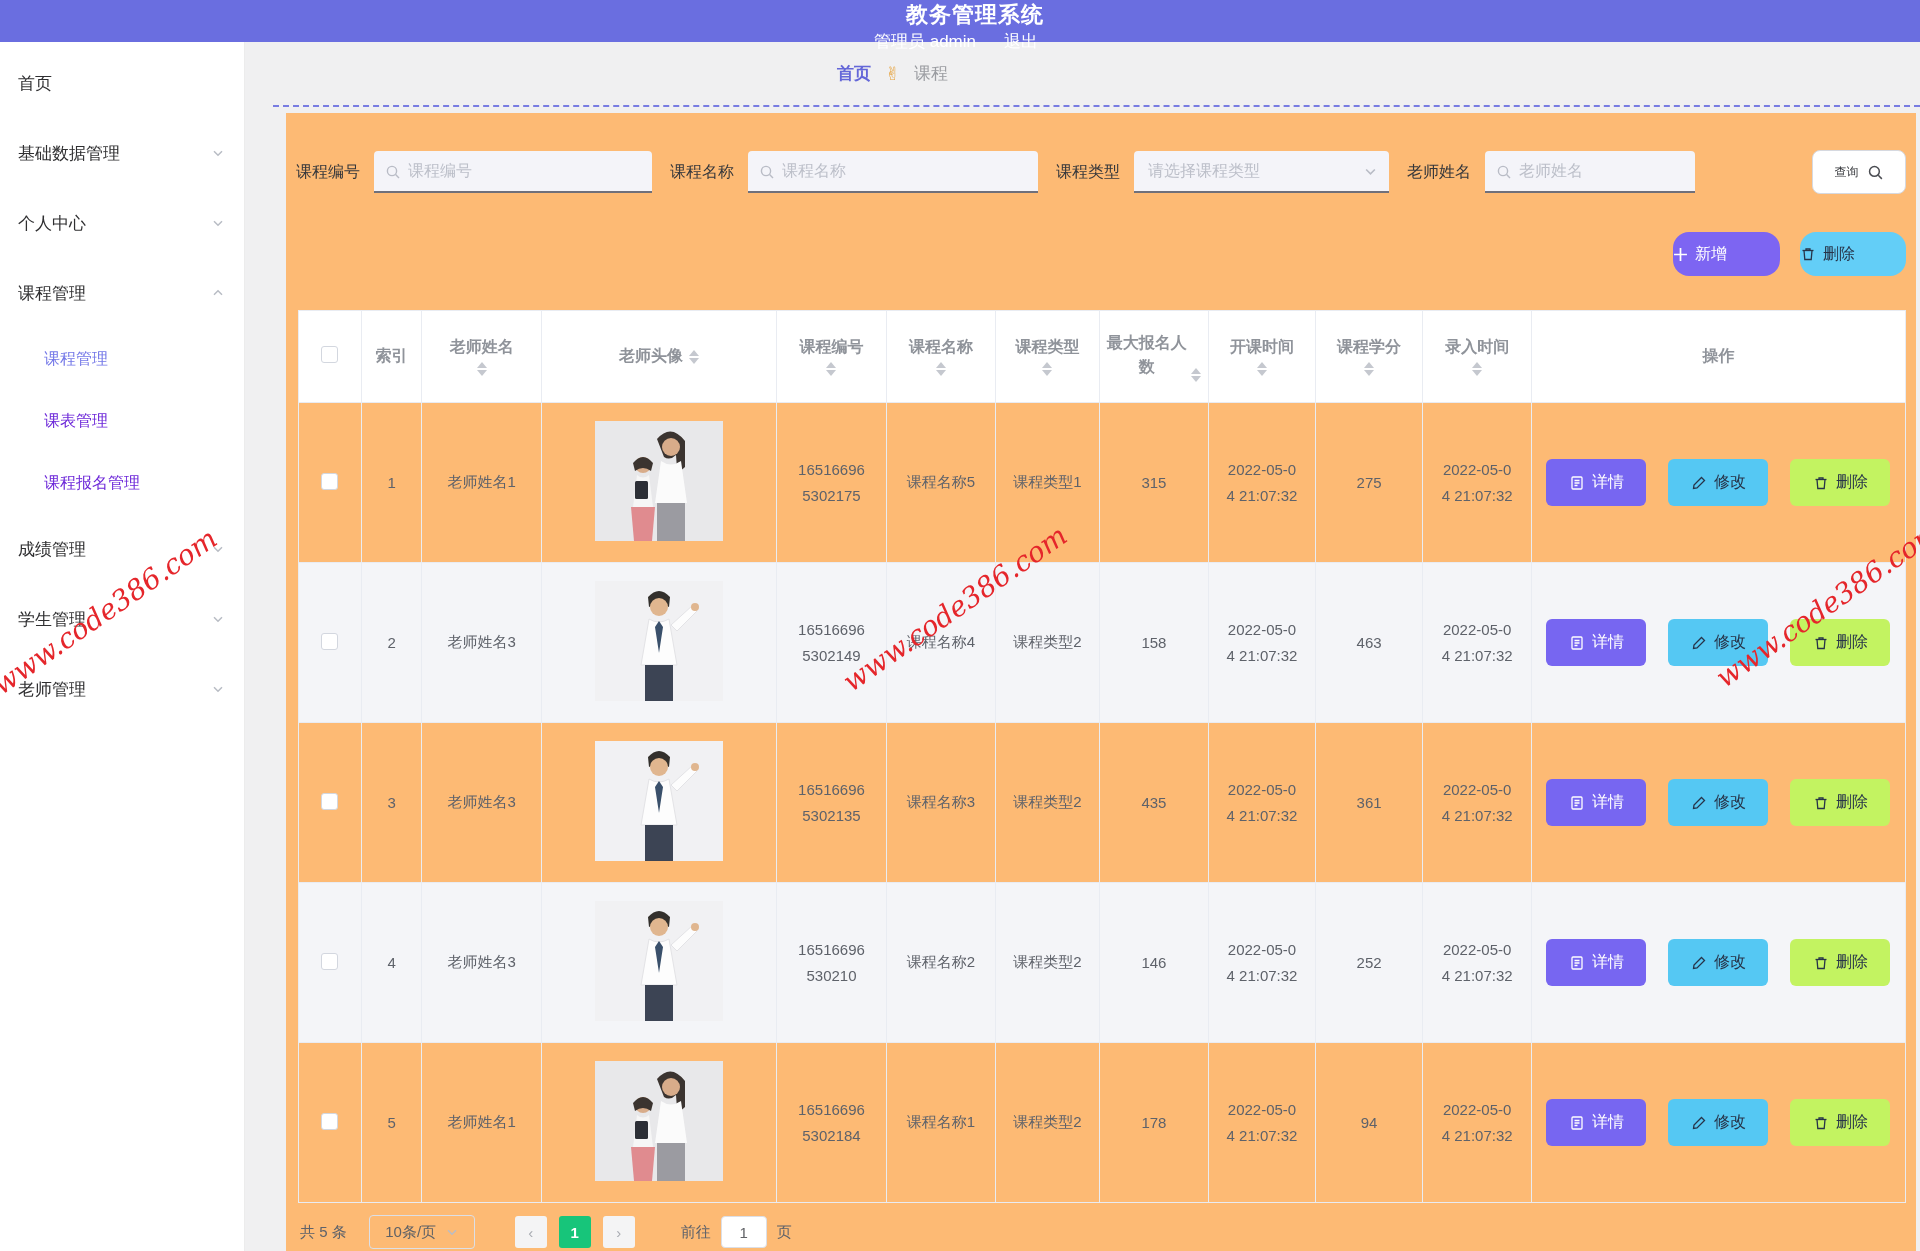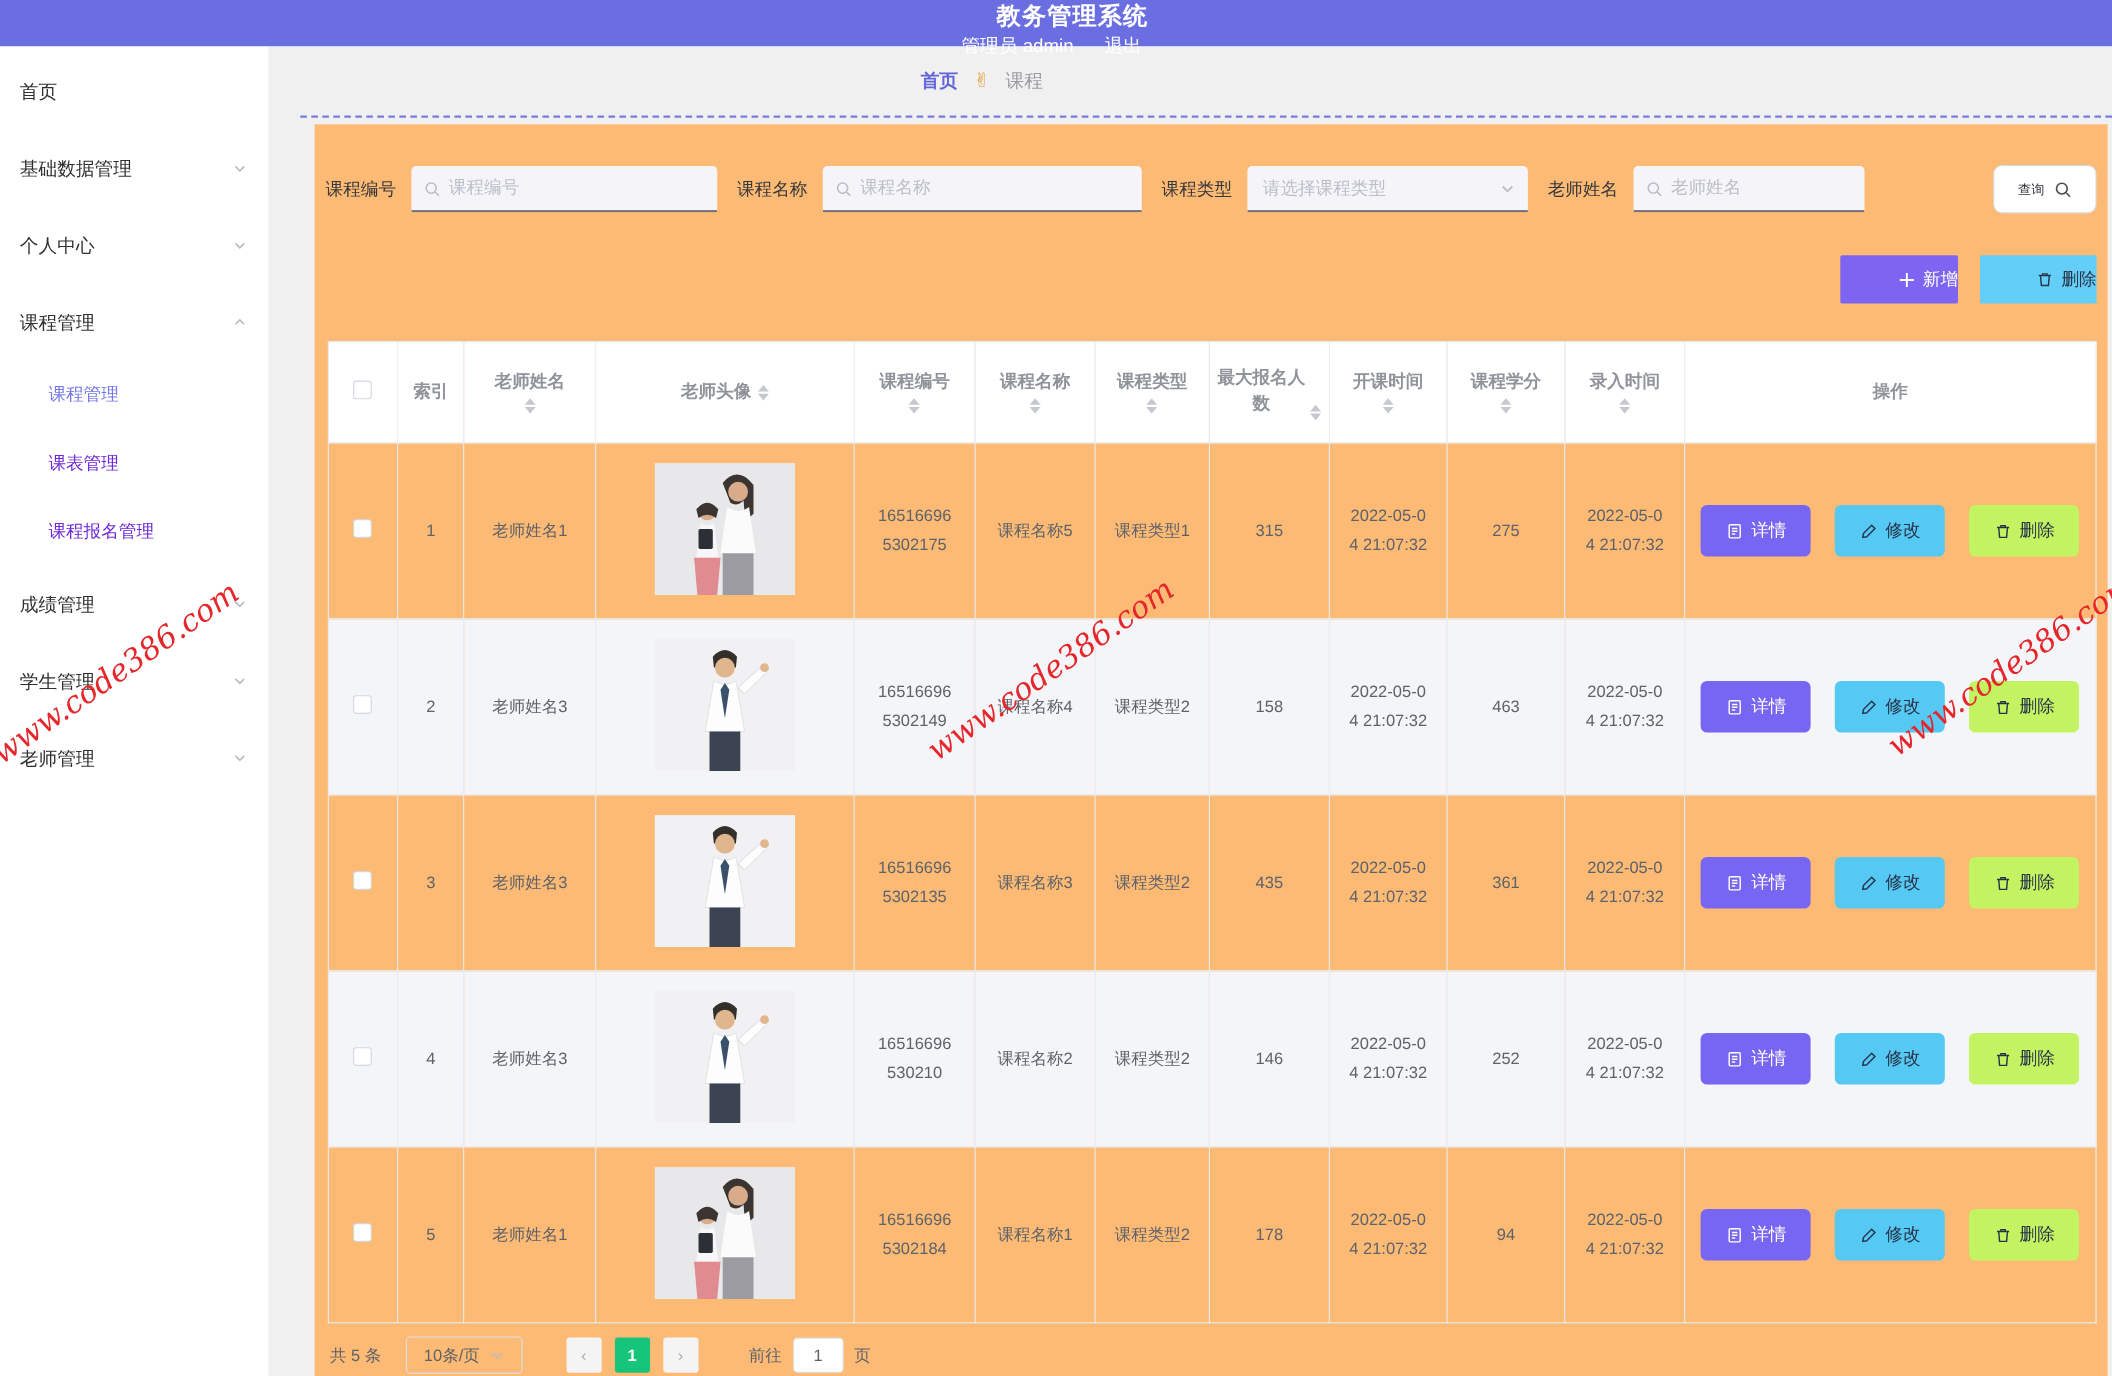--- a/index.html
+++ b/index.html
@@ -47,22 +47,22 @@
   .w1{width:278px}.w2{width:290px}.w4{width:210px}
   .f-select { width:255px; height:42px; background:#f4f4f9; border-bottom:2px solid #70707a;
     border-radius:4px 4px 0 0; display:flex; align-items:center; justify-content:space-between;
     padding:0 12px 0 14px; font-size:16px; color:#bcbfc9; cursor:pointer; }
   .search-btn { margin-left:auto; width:94px; height:44px; background:#fff;
     border:1px solid #d6d9e0; border-radius:8px; font-size:12px; color:#35373b;
     display:flex; align-items:center; justify-content:center; gap:8px; cursor:pointer; font-family:inherit; }
 
   
   .toolbar { display:flex; justify-content:flex-end; gap:20px; margin-top:38px; }
-  .btn { border:none; border-radius:2px; font-size:16px; cursor:pointer;
-    display:inline-flex; align-items:center; justify-content:flex-end; gap:7px; font-family:inherit; }
+  .btn { border:none; border-radius:16px; font-size:16px; cursor:pointer;
+    display:inline-flex; align-items:center; justify-content:flex-start; gap:7px; font-family:inherit; }
   .btn-add { width:107px; height:44px; background:#7d65f2; color:#fff; }
   .btn-del-top { width:106px; height:44px; background:#63cef7; color:#273449; }
 
   
   .tbl { border-collapse:collapse; margin:34px 0 0 2px; table-layout:fixed; }
   .tbl th, .tbl td { border:1px solid #e9ecf2; text-align:center; vertical-align:middle; }
   .tbl thead th { height:92px; color:#8f939a; font-size:16px; font-weight:bold; background:#fff; }
   .tbl tbody td { height:160px; font-size:15px; color:#5e626a; }
   tr.striped td { background:#f4f5f8; }
   .idcell, .timecell { word-break:break-all; padding:0 18px; line-height:26px; }

